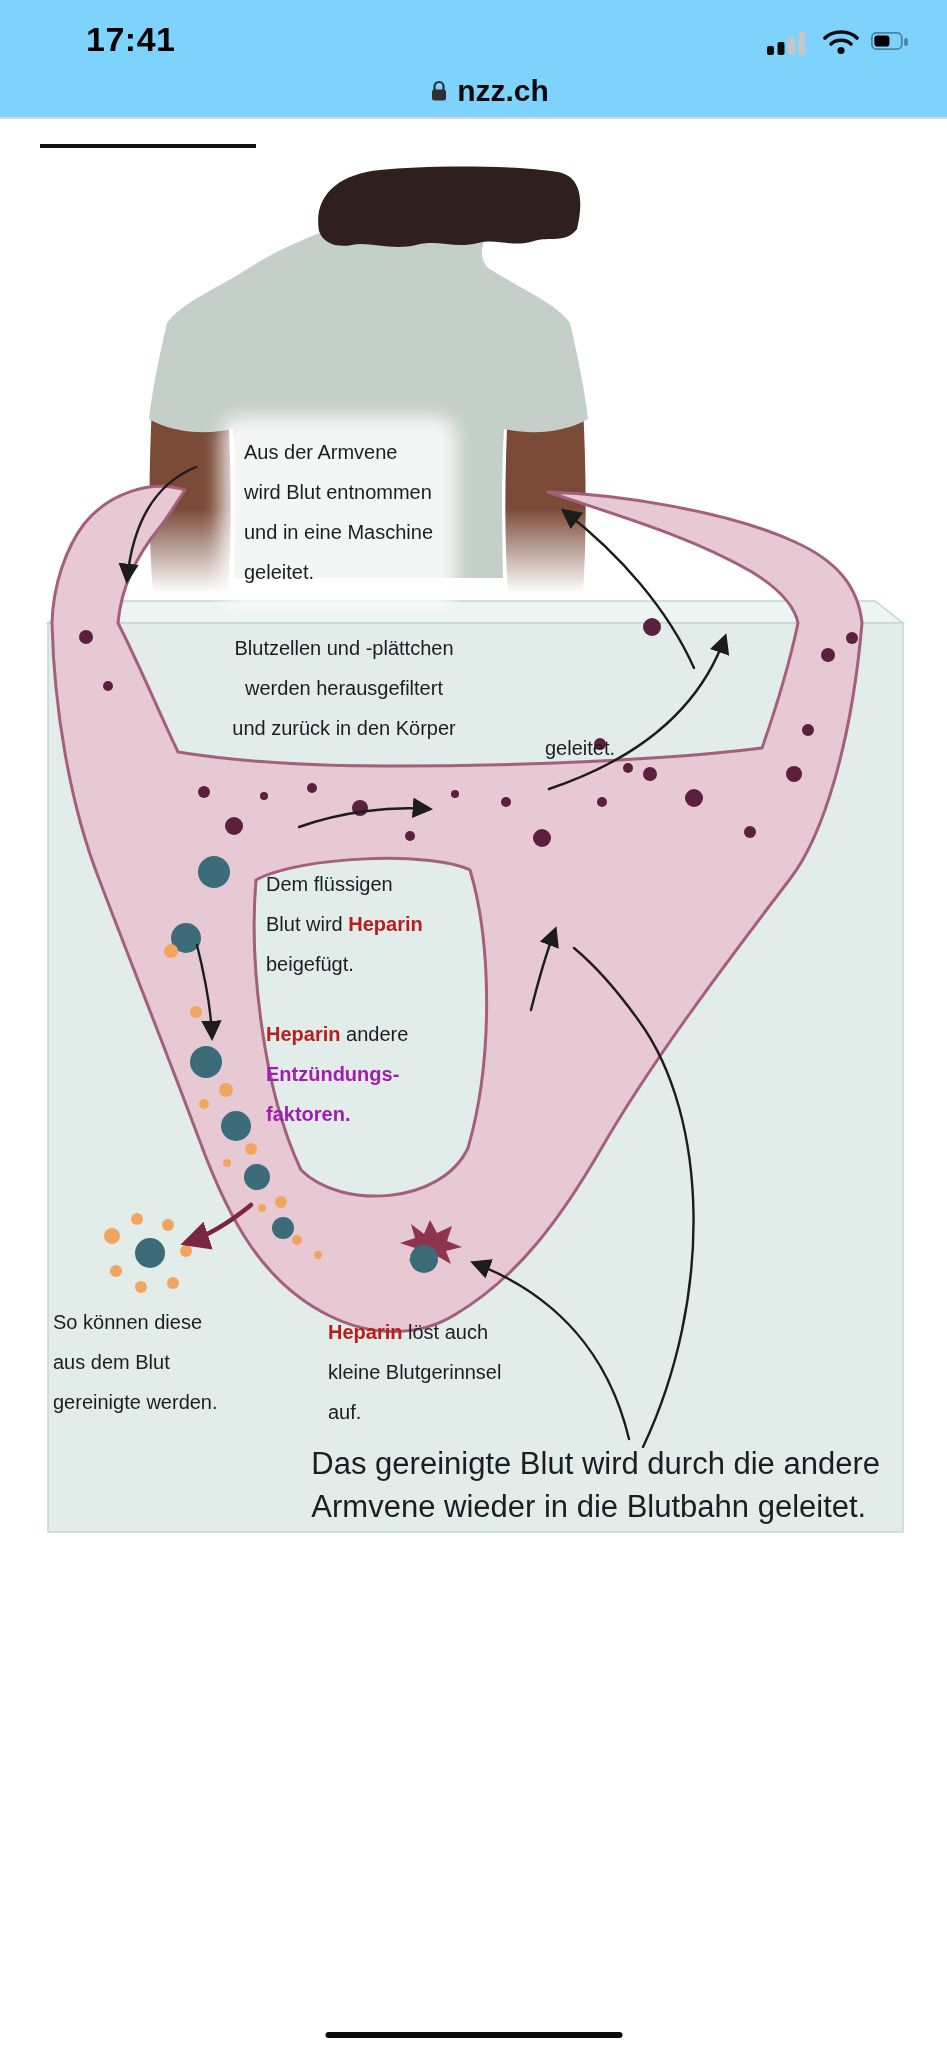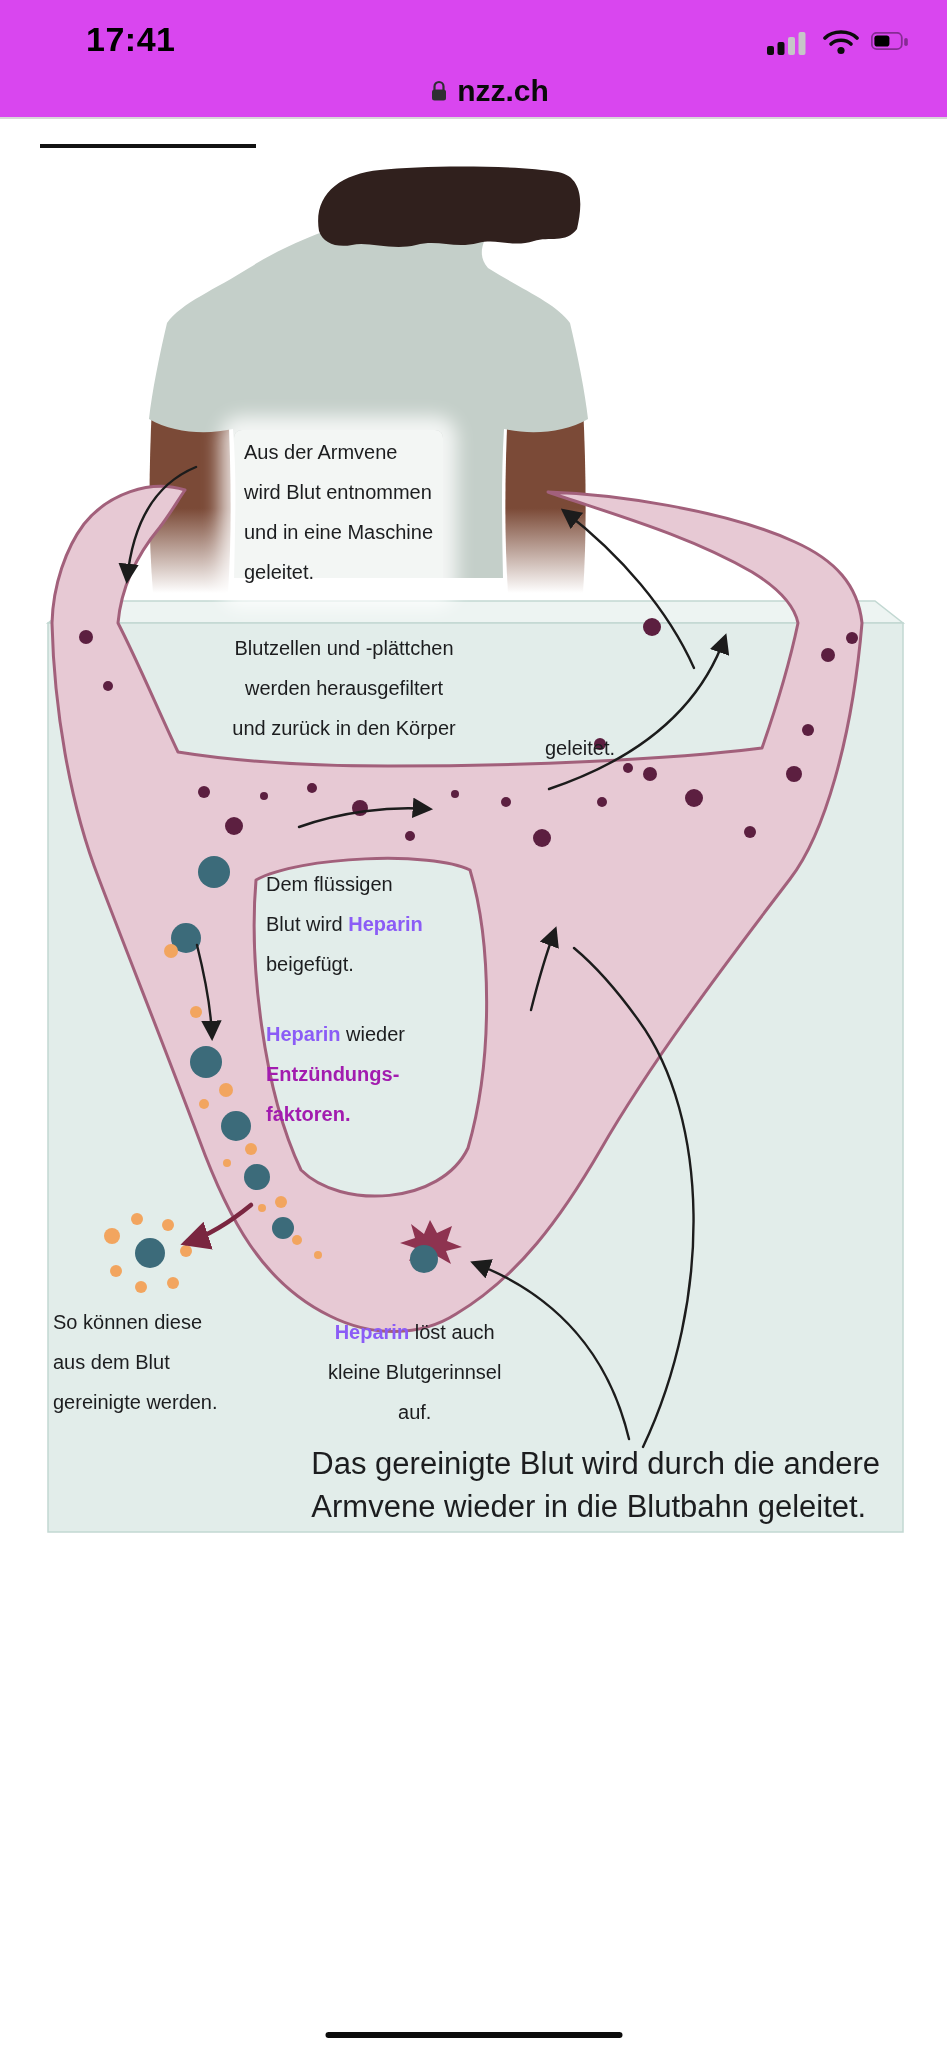--- a/index.html
+++ b/index.html
@@ -2,35 +2,35 @@
 <html><head>
 <meta charset="utf-8">
 <style>
   html,body{margin:0;padding:0;}
   body{
     width:947px;height:2048px;position:relative;overflow:hidden;
     background:#ffffff;color:#1c1d1f;
     font-family:"Liberation Sans","DejaVu Sans",sans-serif;
   }
   
-  .statusbar{position:absolute;top:0;left:0;width:100%;height:118px;background:#d946ef;}
+  .statusbar{position:absolute;top:0;left:0;width:100%;height:118px;background:#7dd3fc;}
   .time{position:absolute;left:86px;top:20px;font-size:34px;font-weight:700;letter-spacing:.5px;color:#000;}
   .sicons{position:absolute;right:36px;top:28px;display:flex;align-items:center;gap:12px;}
   .urlrow{position:absolute;top:66px;left:0;width:100%;height:50px;display:flex;align-items:center;justify-content:center;gap:9px;padding-left:16px;}
   .domain{font-size:30px;font-weight:700;color:#0a0a0a;}
   .divider{position:absolute;top:117px;left:0;width:100%;height:2px;background:#d8d8d8;}
   .progress{position:absolute;top:144px;left:40px;width:216px;height:4px;background:#121212;}
   
   svg.diagram{position:absolute;top:0;left:0;}
   .ann{position:absolute;font-size:20px;line-height:40px;color:#1c1d1f;z-index:5;}
   .halo{background:rgba(255,255,255,.80);box-shadow:0 0 18px 14px rgba(255,255,255,.80);border-radius:8px;}
   .center{text-align:center;}
   .rightal{}
   .big{font-size:31px;line-height:43px;}
-  .em-teal{color:#8b5cf6;font-weight:700;}
+  .em-teal{color:#b91c1c;font-weight:700;}
   .em-orange{color:#a21caf;font-weight:700;}
   .home{position:absolute;bottom:10px;left:50%;transform:translateX(-50%);
         width:297px;height:6px;border-radius:3px;background:#0c0c0c;z-index:6;}
 </style>
 </head>
 <body>
 
 <div class="statusbar">
   <div class="time">17:41</div>
   <div class="sicons">
@@ -206,32 +206,32 @@
   <span>geleitet.</span>
 </div>
 
 <div class="ann" style="left:266px;top:864px;">
   <span>Dem flüssigen</span><br>
   <span>Blut wird </span><span class="em-teal">Heparin</span><br>
   <span>beigefügt.</span>
 </div>
 
 <div class="ann" style="left:266px;top:1014px;">
-  <span class="em-teal">Heparin</span><span> wieder</span><br>
+  <span class="em-teal">Heparin</span><span> andere</span><br>
   <span class="em-orange">Entzündungs-</span><br>
   <span class="em-orange">faktoren.</span>
 </div>
 
 <div class="ann" style="left:53px;top:1302px;">
   <span>So können diese</span><br>
   <span>aus dem Blut</span><br>
   <span>gereinigte werden.</span>
 </div>
 
-<div class="ann" style="left:328px;top:1312px;text-align:center;">
+<div class="ann" style="left:328px;top:1312px;">
   <span class="em-teal">Heparin</span><span> löst auch</span><br>
   <span>kleine Blutgerinnsel</span><br>
   <span>auf.</span>
 </div>
 
 <div class="ann rightal big" style="right:67px;top:1442px;">
   <span>Das gereinigte Blut wird durch die andere</span><br>
   <span>Armvene wieder in die Blutbahn geleitet.</span>
 </div>
 

